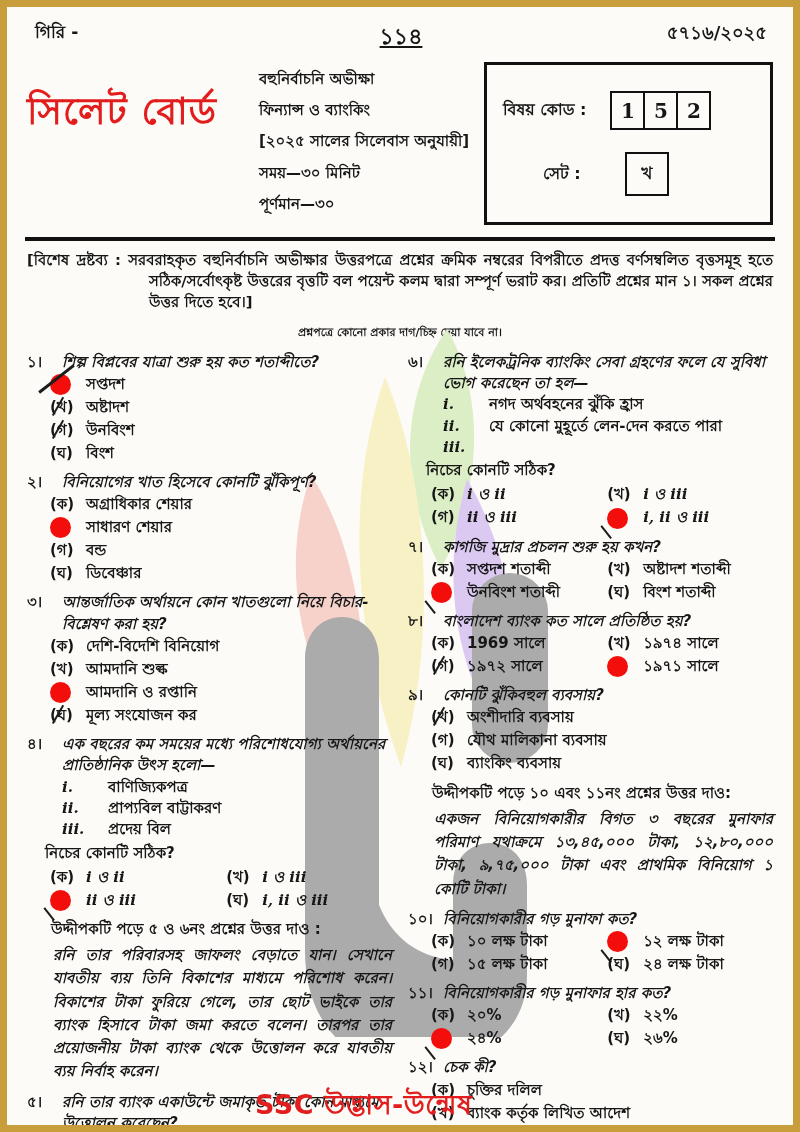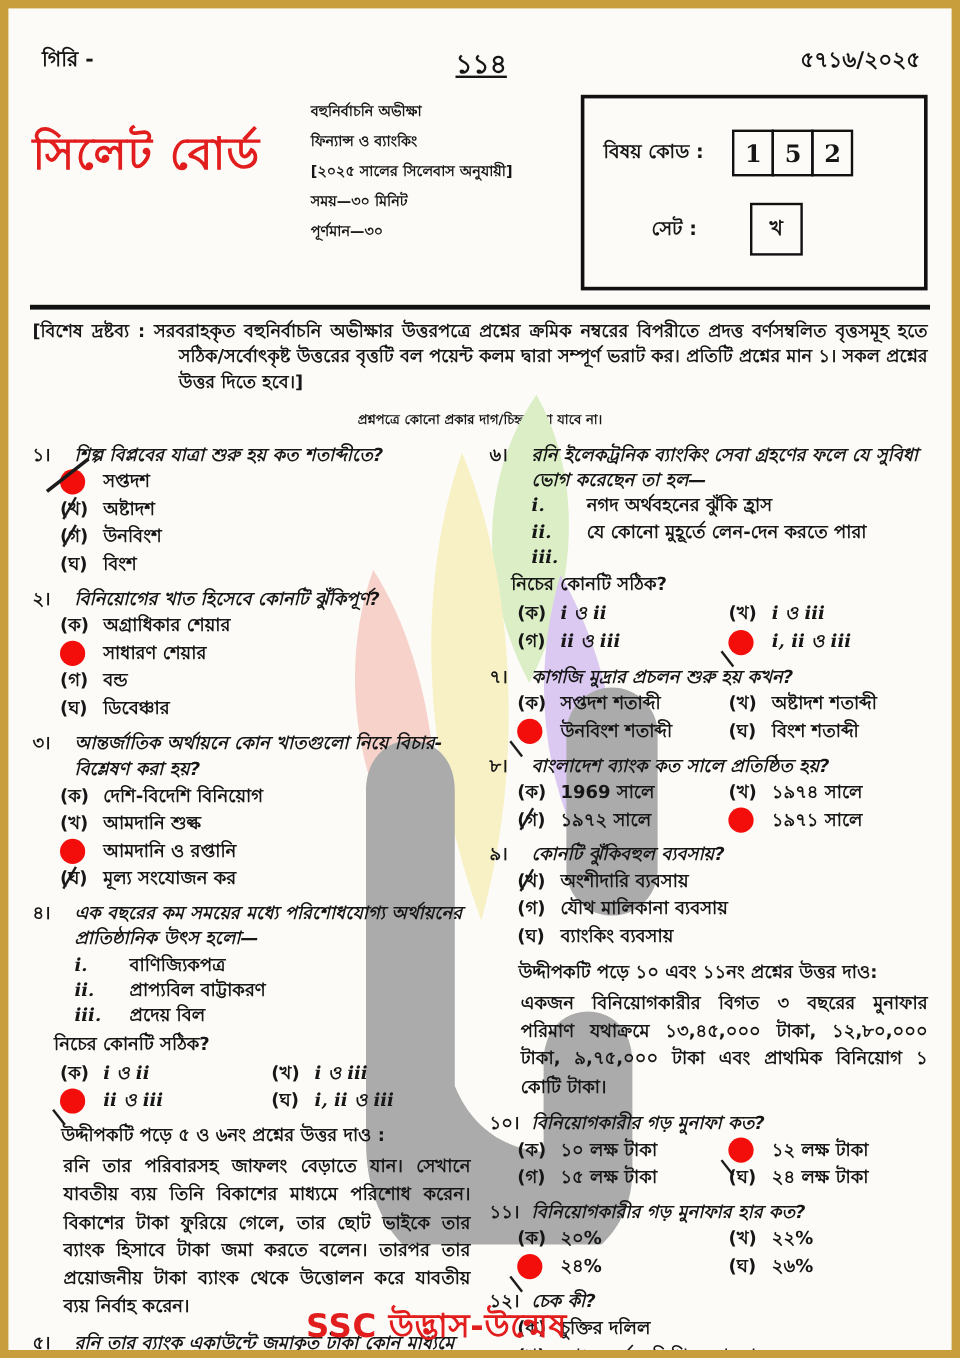--- a/index.html
+++ b/index.html
@@ -7,29 +7,29 @@
     width:800px;height:1132px;
     font-family:"DejaVu Sans","Liberation Sans",sans-serif;
     background:#c89d3b;
   }
   .page{
     box-sizing:border-box;position:relative;
     width:800px;height:1132px;
     border:7px solid #c89d3b;
     background:#fcfbf7;color:#161616;
     font-weight:700;overflow:hidden;
-    padding:23px 20px 0 20px;
+    padding:6px 20px 0 20px;
   }
   
   .topbar{display:grid;grid-template-columns:1fr auto 1fr;font-size:17px;padding:6px 6px 0 8px;}
   .topbar .tb-right{text-align:right;font-size:18px;}
   .topbar .tb-center{font-size:22px;text-decoration:underline;}
   .header{display:flex;margin-top:4px;}
   .board{flex:none;width:232px;color:#e21d1d;font-size:37px;margin-top:22px;letter-spacing:1px;}
-  .exam-info{flex:1;font-size:12px;line-height:2.08;padding-top:4px;}
+  .exam-info{flex:1;font-size:15px;line-height:2.08;padding-top:4px;}
   .code-box{flex:none;width:289px;height:163px;border:3px solid #111;box-sizing:border-box;
             display:flex;flex-direction:column;justify-content:space-evenly;padding:4px 16px;margin-top:2px;}
   .code-row{display:flex;align-items:center;font-size:16px;}
   .digits{display:flex;margin-left:26px;}
   .digit{width:31px;height:35px;border:2.5px solid #111;margin-left:-2px;
          display:flex;align-items:center;justify-content:center;
          font-family:"DejaVu Serif","Liberation Serif",serif;font-size:20px;}
   .set-row{margin-left:40px;}
   .set-box{width:40px;height:40px;border:2.5px solid #111;margin-left:44px;
            display:flex;align-items:center;justify-content:center;font-size:17px;}
@@ -47,21 +47,21 @@
   .opts.grid{display:grid;grid-template-columns:1.05fr 1fr;column-gap:2px;}
   .opt{display:flex;align-items:center;min-height:23px;}
   .opt-letter{flex:none;width:36px;position:relative;}
   .opt-text{flex:1;}
   .it{font-style:italic;font-family:"DejaVu Serif","Liberation Serif",serif;}
   .roman-row{display:flex;margin-left:35px;}
   .rn{flex:none;width:46px;font-style:italic;font-family:"DejaVu Serif","Liberation Serif",serif;}
   .rt{flex:1;}
   .q-sub{margin:2px 0 2px 18px;}
   .stim-head{margin:3px 0 4px 24px;}
-  .stim-text{margin:0 0 8px 26px;text-align:justify;line-height:1.55;}
+  .stim-text{margin:0 0 8px 26px;text-align:justify;line-height:1.55;font-style:italic;}
   
   .dot{flex:none;width:21px;height:21px;border-radius:50%;background:#f30e0b;margin-right:15px;position:relative;}
   .pen-tail::after{content:"";position:absolute;width:16px;height:2.4px;background:#1c1c1c;
                    left:-9px;bottom:-5px;transform:rotate(52deg);}
   .pen-slash::after{content:"";position:absolute;width:44px;height:2.6px;background:#1c1c1c;
                     left:-11px;top:17px;transform:rotate(-38deg);transform-origin:0 50%;}
   .slashed::after{content:"";position:absolute;left:7px;top:-1px;width:2.2px;height:21px;
                   background:#1c1c1c;transform:rotate(30deg);}
   .brand{position:absolute;left:248px;top:1077px;color:#e21d1d;font-size:27px;z-index:2;letter-spacing:.5px;}
   .watermark{position:absolute;left:262px;top:320px;z-index:0;}

